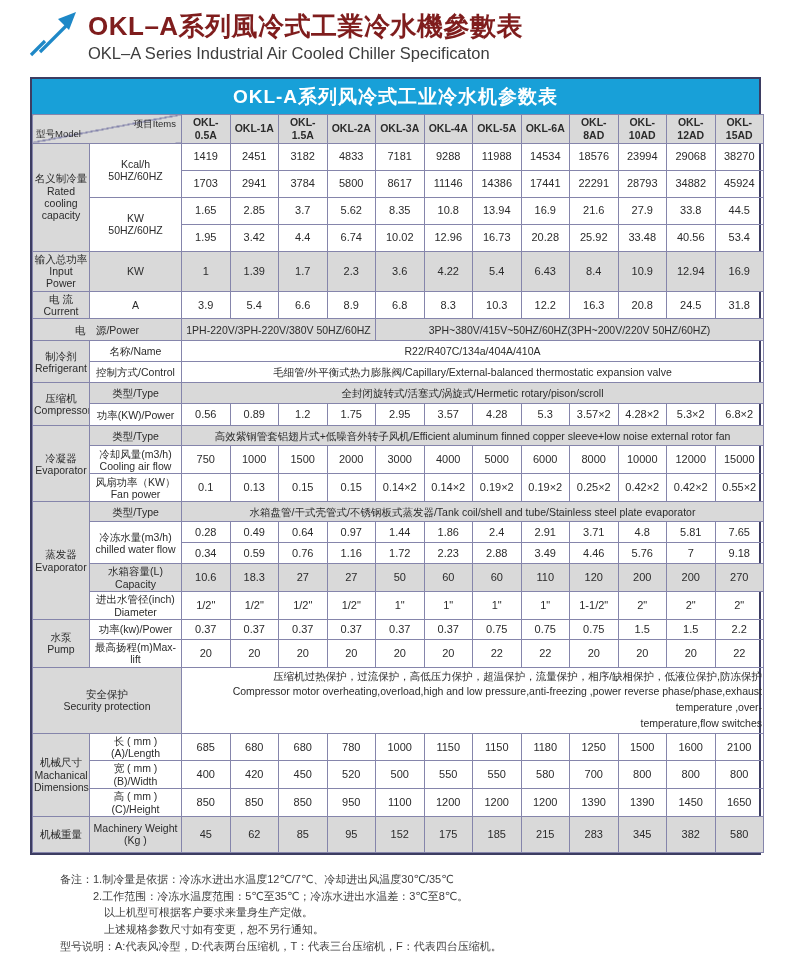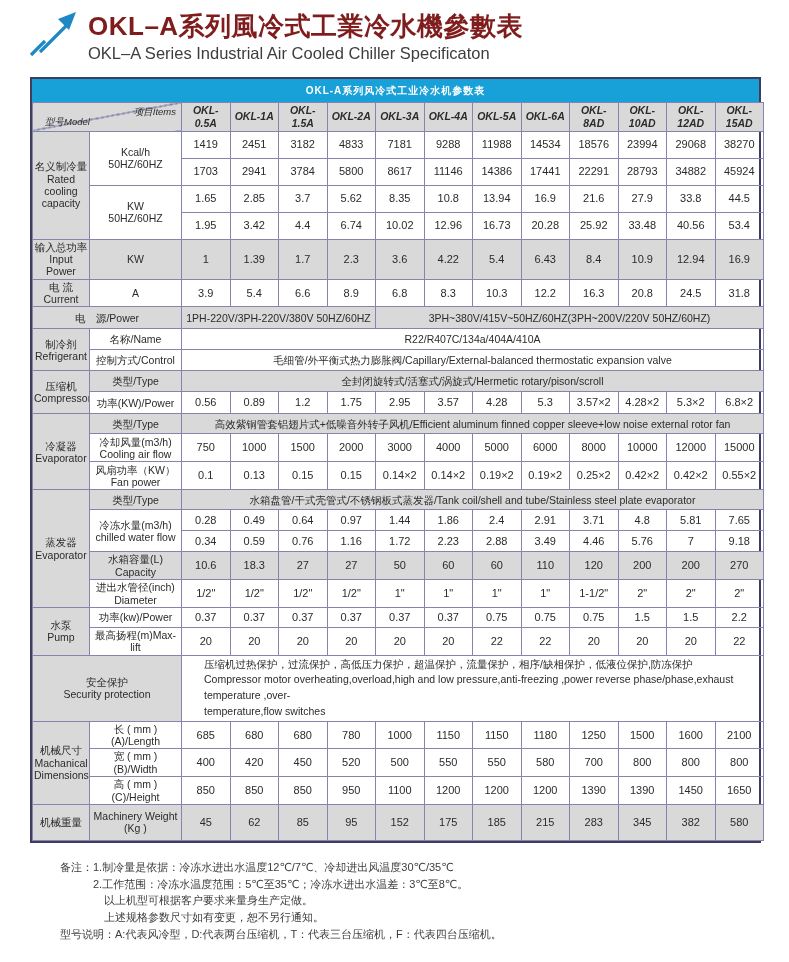--- a/index.html
+++ b/index.html
@@ -13,43 +13,43 @@
     font-family:"Liberation Sans","DejaVu Sans",sans-serif;color:var(--ink);
   }
   
   .page-header{display:flex;align-items:flex-start;margin:10px 0 0 28px;}
   .logo{width:52px;height:48px;flex:0 0 auto;}
   .title-block{margin-left:8px;}
   .page-title{font-size:26px;font-weight:bold;color:#7f1d1d;letter-spacing:.5px;line-height:1.1;margin-top:2px;}
   .page-subtitle{font-size:16.5px;color:#3d3d3d;margin-top:3px;}
   
   .table-wrap{width:731px;margin:14px 0 0 30px;border:2px solid var(--section);}
-  .title-bar{background:var(--accent);color:#fff;text-align:center;font-size:10px;
+  .title-bar{background:var(--accent);color:#fff;text-align:center;font-size:19px;
     font-weight:bold;letter-spacing:1px;padding:5px 0 4px;}
   table{border-collapse:collapse;width:100%;table-layout:fixed;}
   td,th{border:1px solid var(--grid);font-size:10.5px;text-align:center;vertical-align:middle;
     padding:1px 1px;line-height:1.18;color:var(--ink);font-weight:normal;overflow:hidden;}
-  thead th{background:var(--shaded);font-weight:bold;font-size:10.5px;height:29px;font-style:italic;}
+  thead th{background:var(--shaded);font-weight:bold;font-size:10.5px;height:29px;}
   tr.shaded td{background:var(--shaded);}
   td.shaded{background:var(--shaded);}
   td.lbl-group{background:var(--shaded);}
   tr.section-start td,tr.section-start th{border-top:1.5px solid var(--section);}
   td.val{font-size:11px;}
   td.merged{font-size:10.5px;}
-  td.left{text-align:left;padding-left:22px;line-height:1.5;}
+  td.left{text-align:right;padding-left:22px;line-height:1.5;}
   
   th.corner{
     position:relative;background:
       linear-gradient(to bottom right,
         transparent calc(50% - 0.7px), var(--grid) calc(50% - 0.7px),
         var(--grid) calc(50% + 0.7px), transparent calc(50% + 0.7px)),
       var(--shaded);
     font-weight:normal;
   }
-  .corner-model{position:absolute;left:12px;bottom:3px;font-size:9.5px;}
+  .corner-model{position:absolute;left:3px;bottom:3px;font-size:9.5px;}
   .corner-items{position:absolute;right:5px;top:3px;font-size:9.5px;}
   
   .notes{margin:16px 0 0 60px;width:700px;font-size:11px;color:#3c3c3c;line-height:1.52;}
   .note-line{white-space:nowrap;}
   .ind-0{margin-left:0;}
   .ind-1{margin-left:33px;}
   .ind-2{margin-left:44px;}
 </style>
 </head>
 <body>

